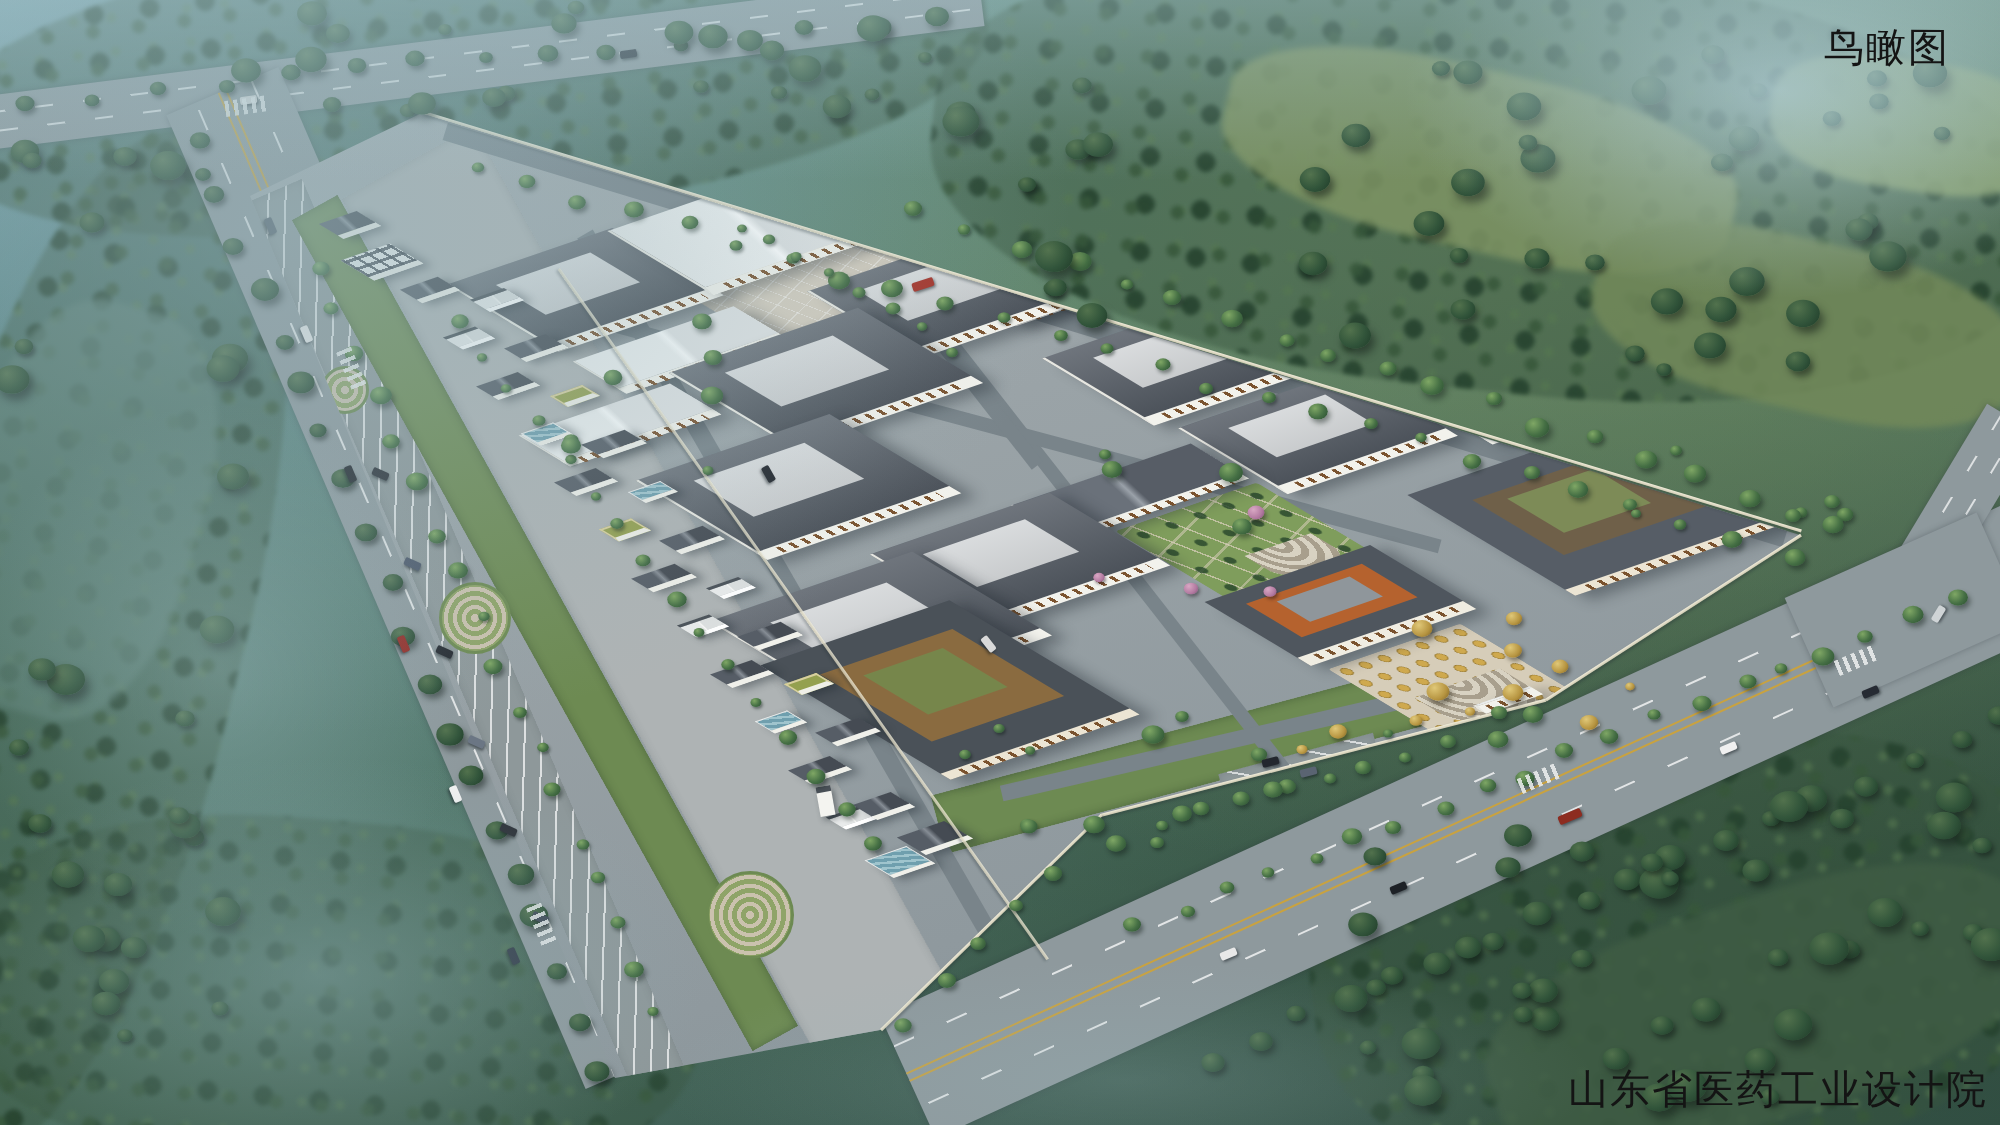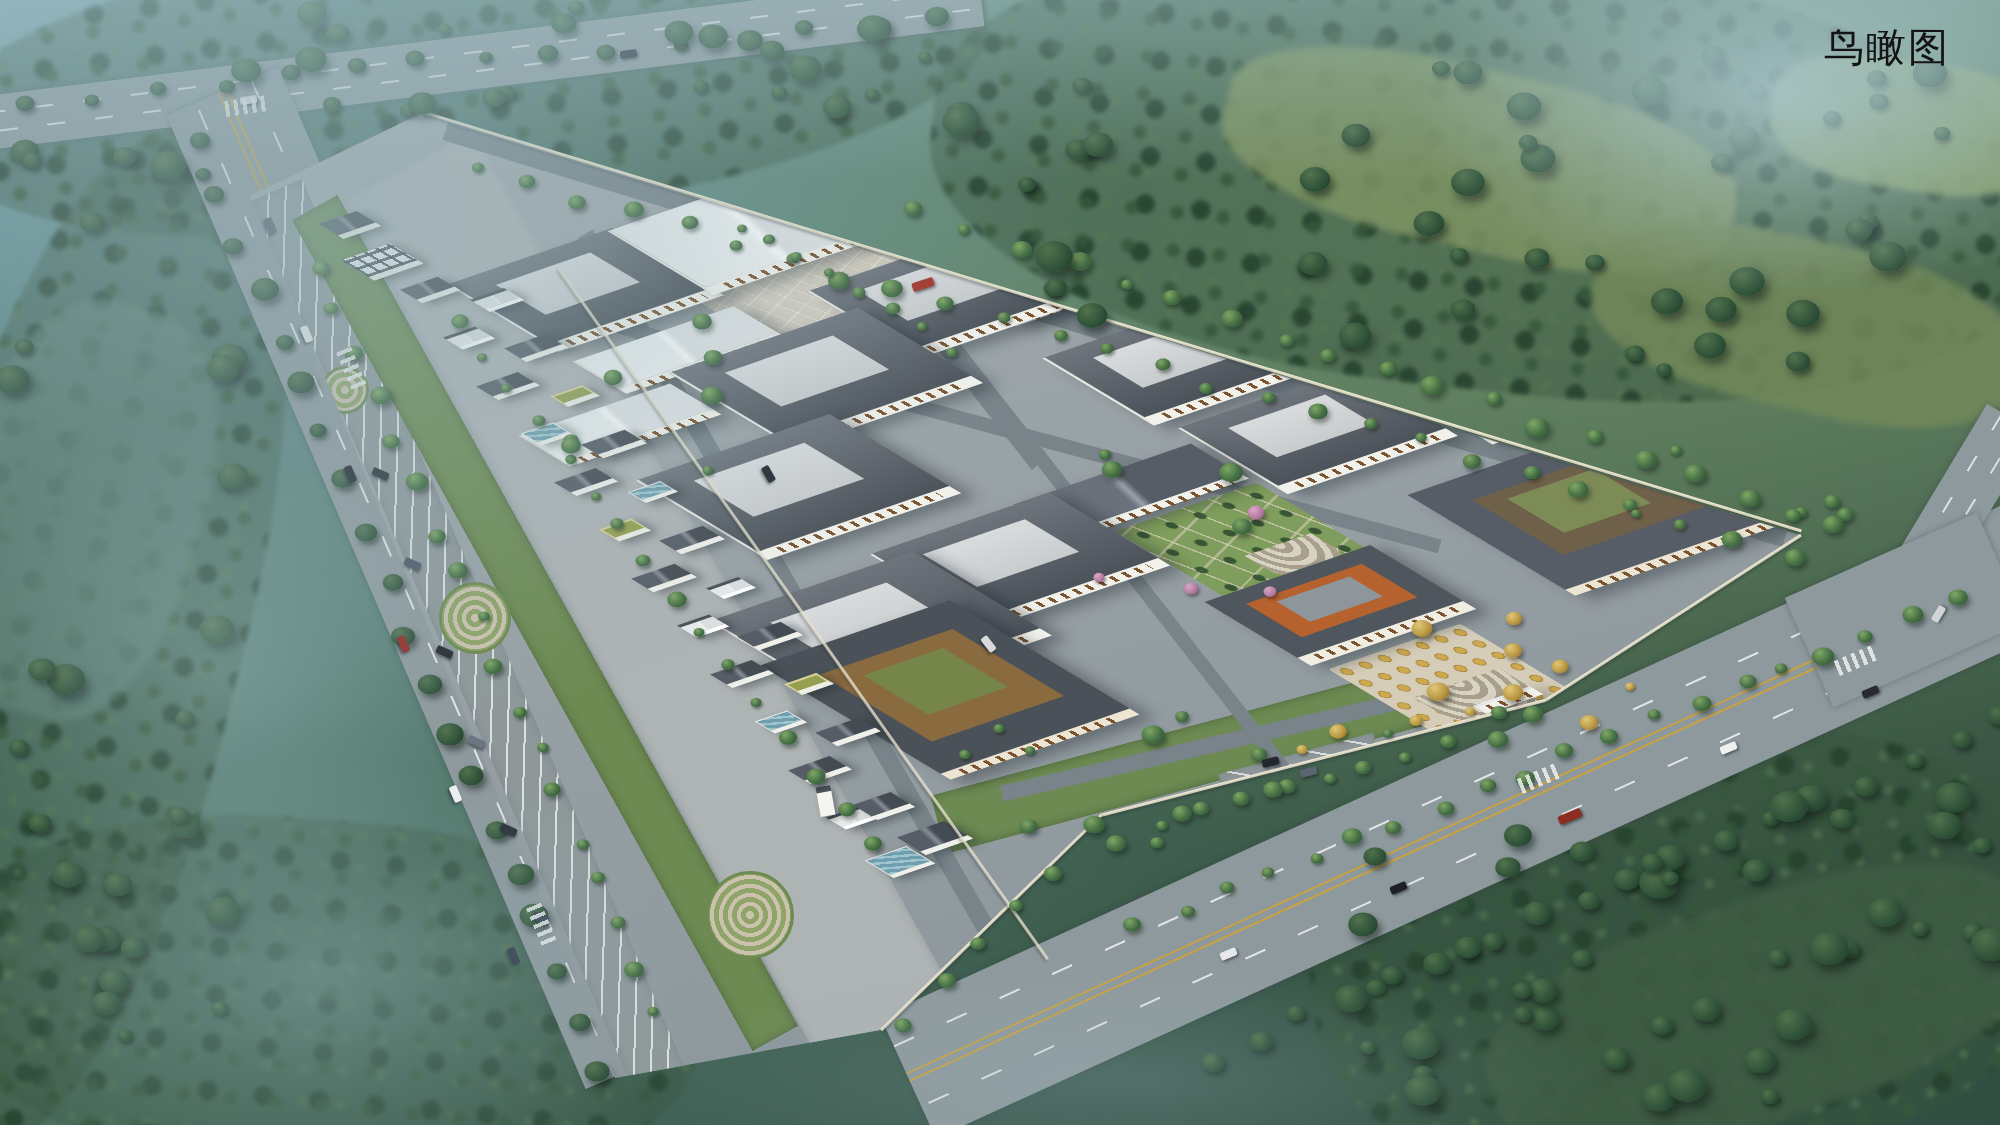--- a/index.html
+++ b/index.html
@@ -616,13 +616,14 @@
     </div>
 
   <div class="fog" style="left:-120px;top:-60px;width:1200px;height:800px;background:radial-gradient(ellipse at 35% 35%, rgba(150,180,188,.55), rgba(150,180,188,0) 70%);"></div>
   <div class="fog" style="left:-40px;top:400px;width:520px;height:540px;background:radial-gradient(ellipse, rgba(160,190,195,.38), rgba(160,190,195,0) 70%);"></div>
   <div class="fog" style="left:-60px;top:760px;width:760px;height:430px;background:radial-gradient(ellipse, rgba(140,172,178,.5), rgba(140,172,178,0) 72%);"></div>
   <div class="fog" style="left:650px;top:960px;width:950px;height:240px;background:radial-gradient(ellipse, rgba(150,180,185,.28), rgba(150,180,185,0) 70%);"></div>
   <div class="fog" style="left:1400px;top:-120px;width:760px;height:420px;background:radial-gradient(ellipse, rgba(176,204,212,.8), rgba(176,204,212,0) 70%);"></div>
   <div class="fog" style="left:0;top:0;width:100%;height:100%;background:linear-gradient(180deg, rgba(164,196,204,.45), rgba(164,196,204,0) 16%);"></div>
 
   <div class="label" style="top:20px;right:50px;">鸟瞰图</div>
+  <div class="label" style="bottom:8px;right:12px;">山东省医药工业设计院</div>
 </div>
 
 </body></html>

